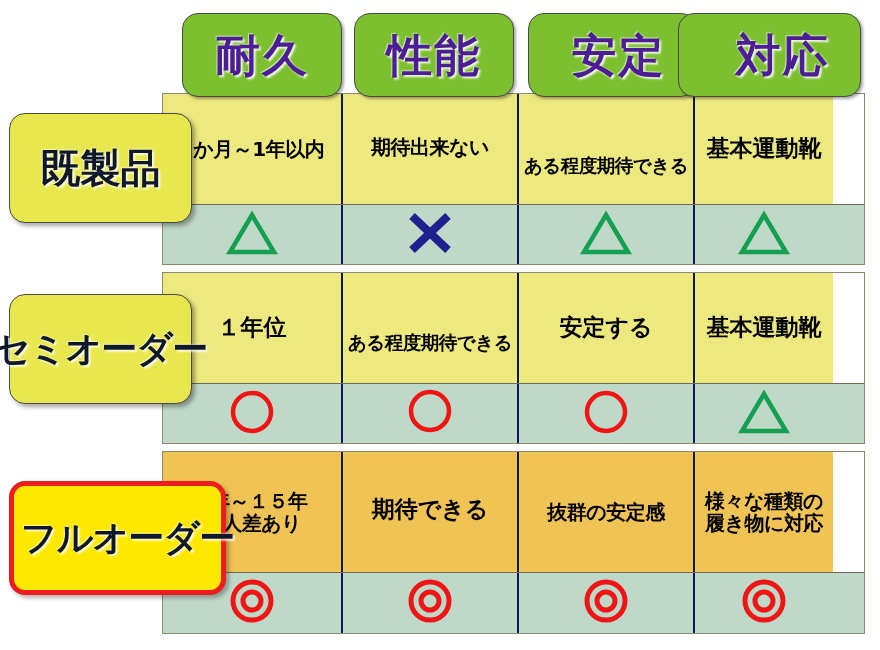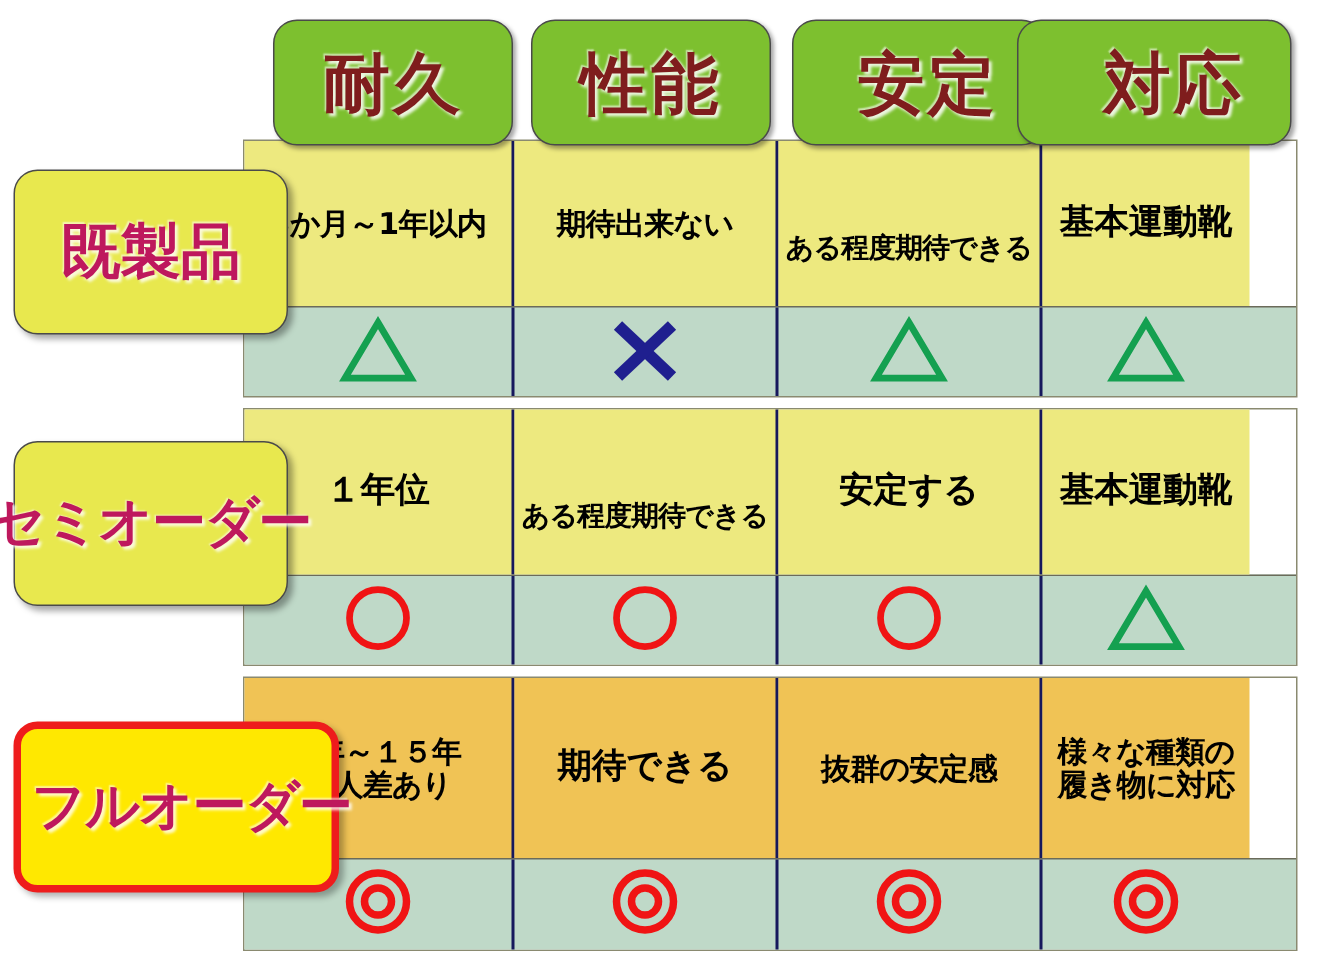--- a/index.html
+++ b/index.html
@@ -33,21 +33,21 @@
     border-radius: 16px;
     box-shadow: 2px 2px 3px rgba(0,0,0,0.35);
     display: flex;
     align-items: center;
     justify-content: center;
     z-index: 30;
   }
   .header-tab .tab-text {
     font-size: 45px;
     font-weight: bold;
-    color: #7f1d1d;
+    color: #4c1d95;
     letter-spacing: 2px;
     text-shadow: 2px 2px 2px rgba(255,255,255,0.85),
                 -1px -1px 1px rgba(255,255,255,0.6);
     line-height: 1;
     white-space: nowrap;
   }
 
   
   .row-label {
     position: absolute;
@@ -55,21 +55,21 @@
     border-radius: 16px;
     display: flex;
     align-items: center;
     justify-content: center;
     z-index: 30;
     box-shadow: 3px 3px 4px rgba(0,0,0,0.35);
   }
   .row-label .label-text {
     font-size: 40px;
     font-weight: bold;
-    color: #be185d;
+    color: #0f172a;
     line-height: 1;
     white-space: nowrap;
     text-shadow: 2px 2px 2px rgba(255,255,255,0.8),
                 -1px -1px 1px rgba(255,255,255,0.55);
   }
   .row-label.plain {
     background: #E8E84E;
     border: 1.5px solid #4a4a4a;
   }
   .row-label.highlight {
@@ -107,21 +107,21 @@
     align-items: center;
     justify-content: center;
     border-right: 2.5px solid #16185C;
     overflow: hidden;
     position: relative;
   }
   .cell:last-child { border-right: none; }
 
   
   .c0 { width: 180px; }
-  .c1 { width: 176px; }
+  .c1 { width: 176px; font-family: Liberation Mono, monospace; }
   .c2 { width: 176px; }
   .c3 { width: 138px; }
 
   .cell .cell-text {
     font-size: 23px;
     font-weight: bold;
     color: #000000;
     line-height: 1.12;
     text-align: center;
     white-space: pre-line;

